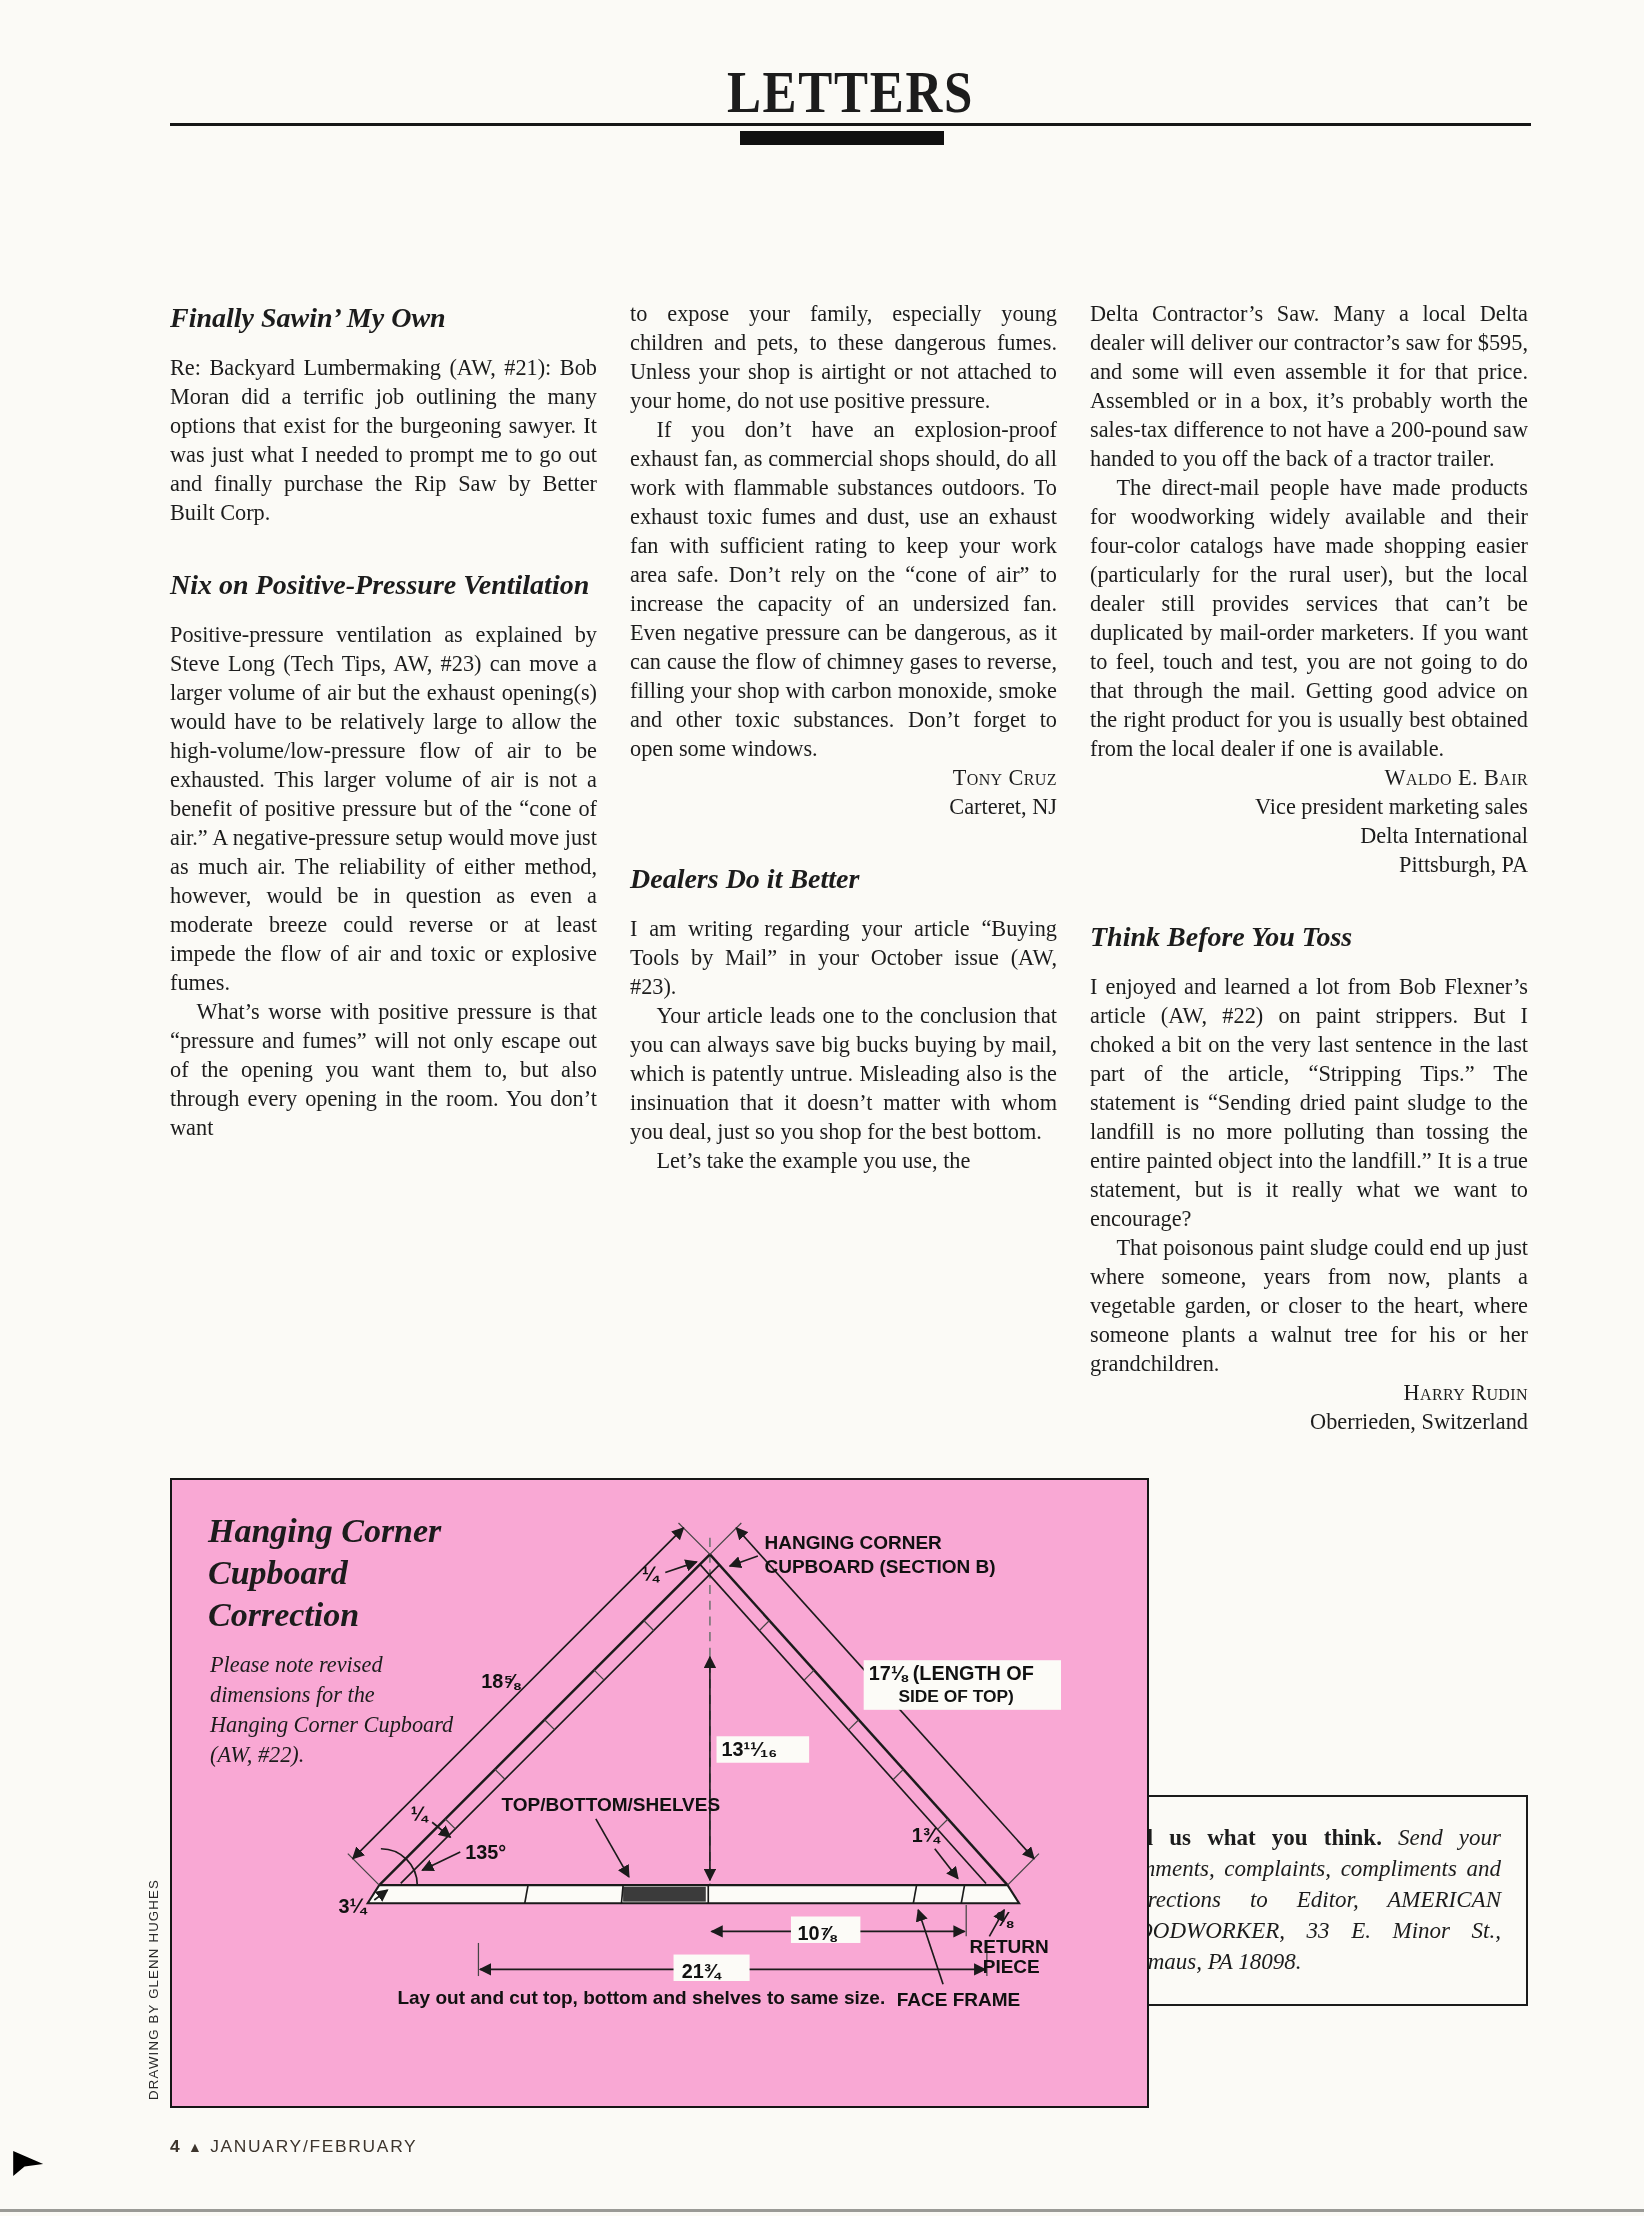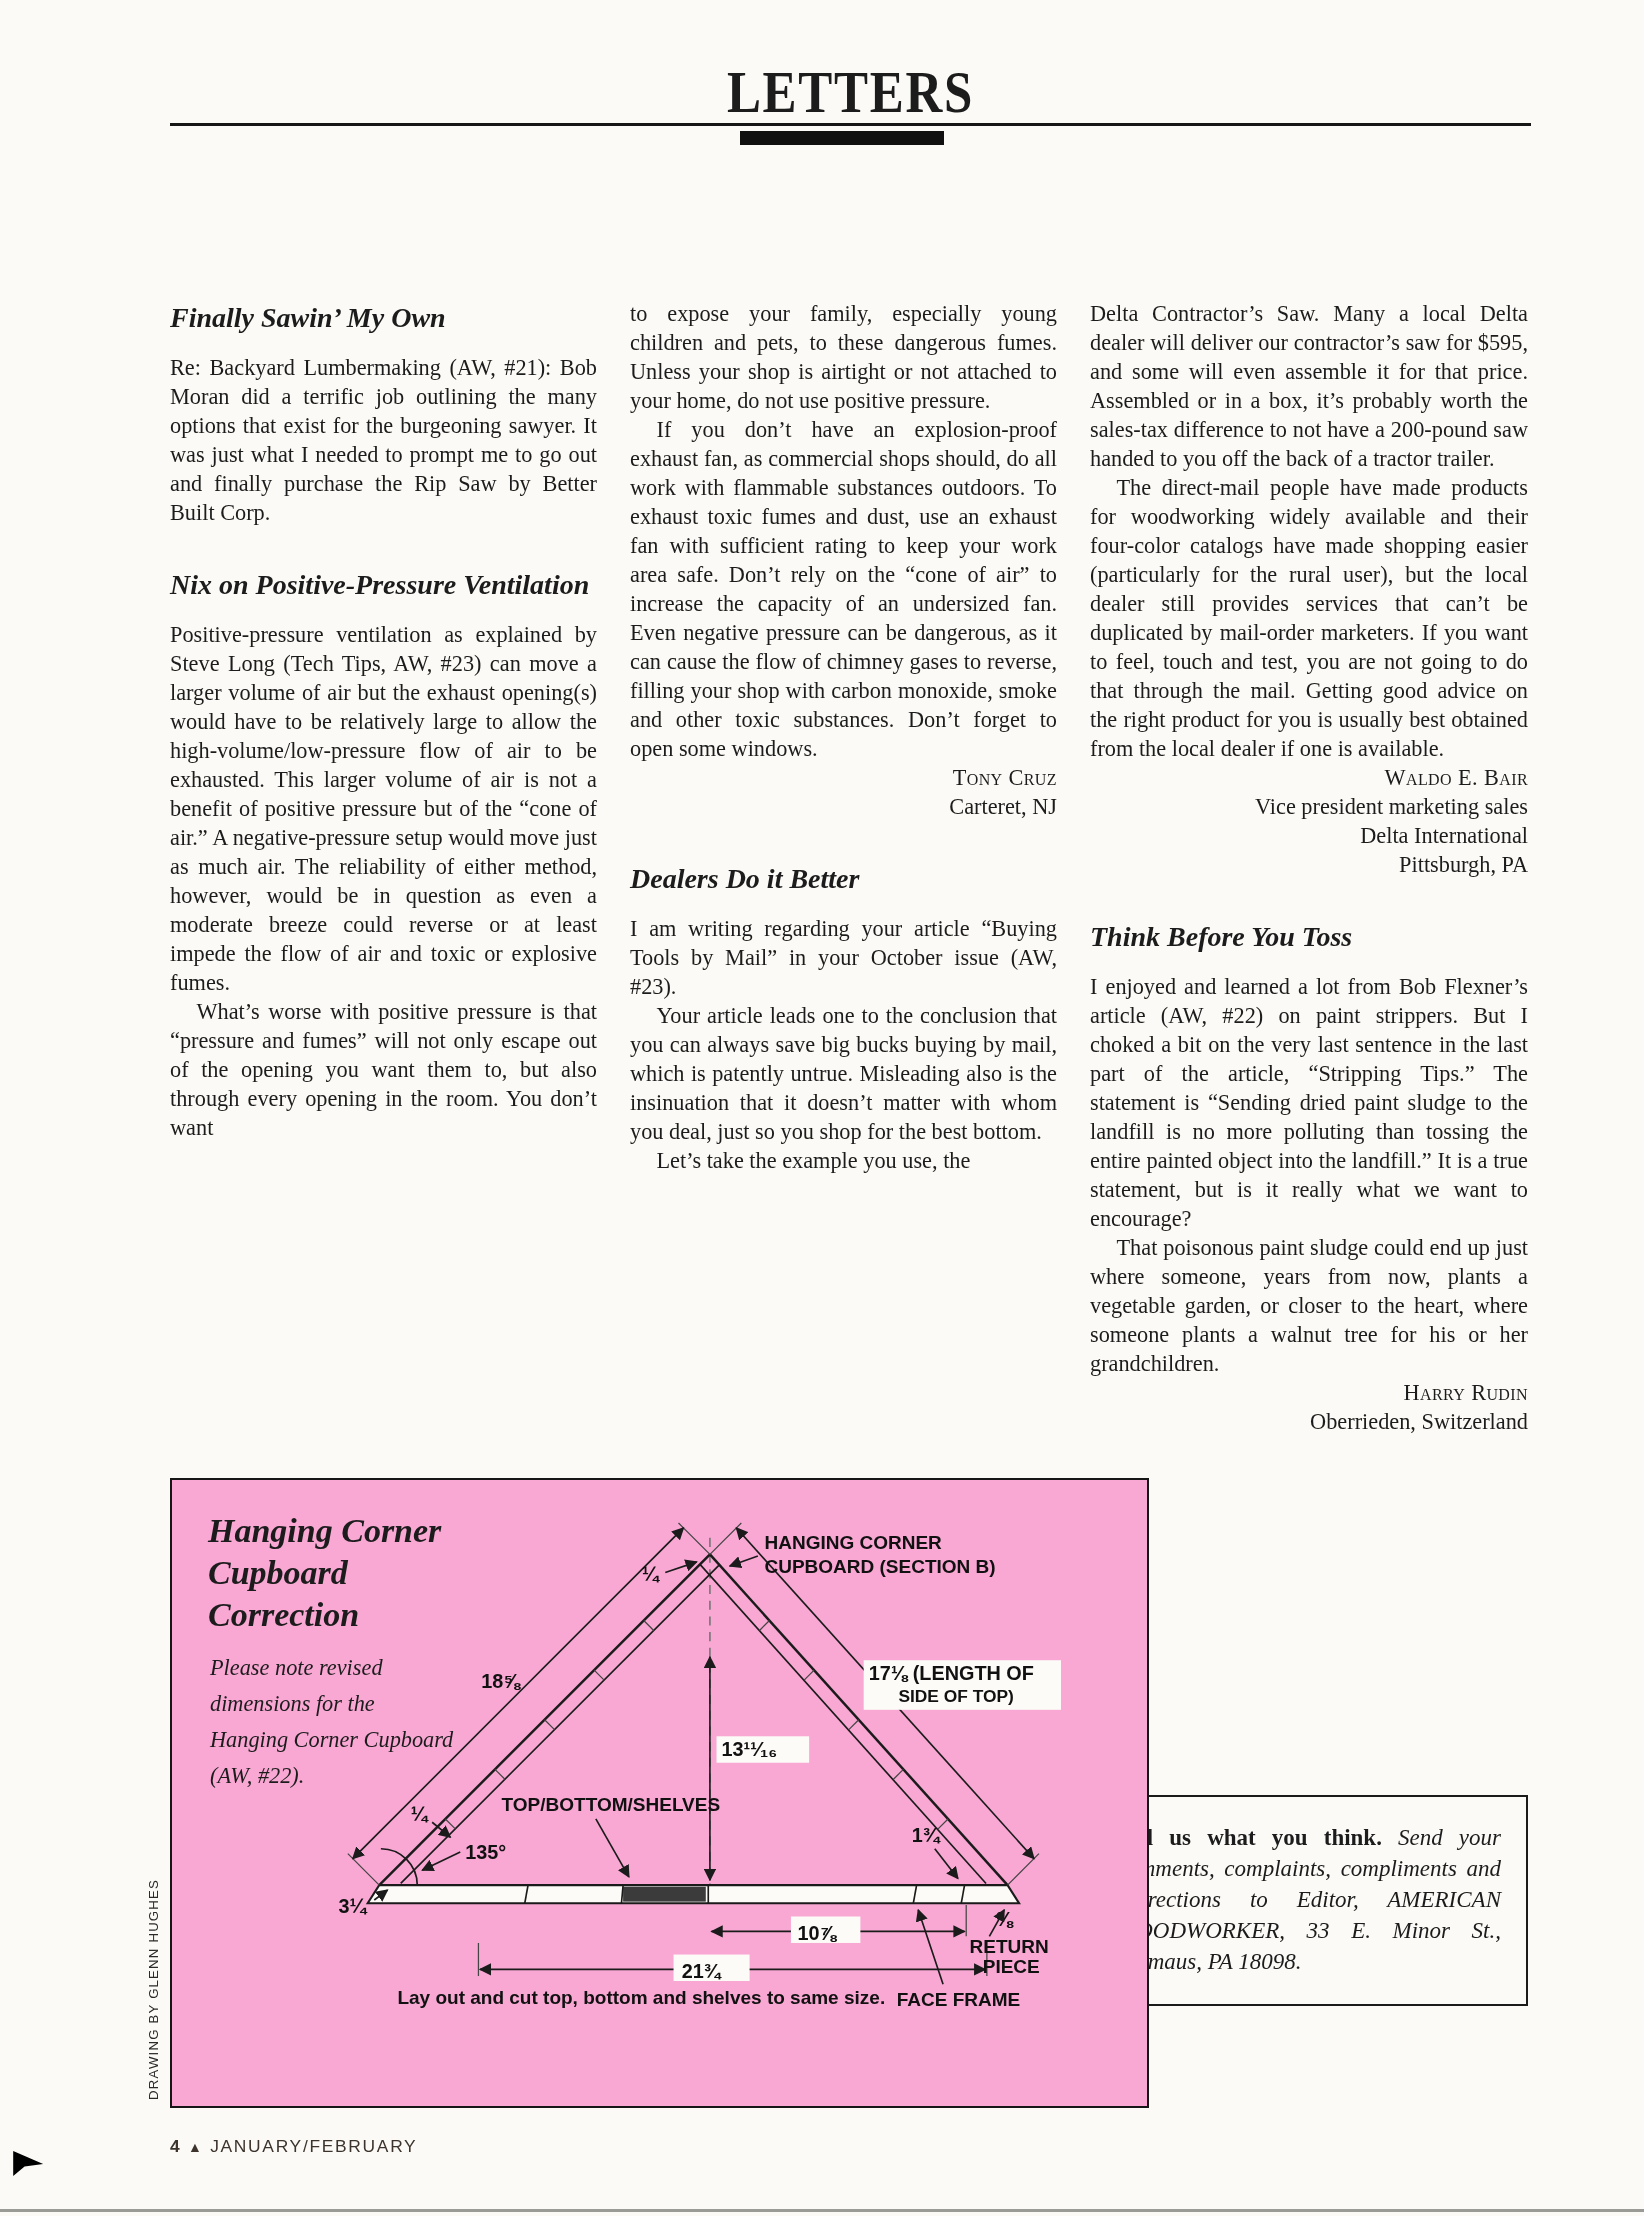--- a/index.html
+++ b/index.html
@@ -50,21 +50,21 @@
   .diagram {
     position:absolute; left:170px; top:1478px; width:979px; height:630px;
     border:2.5px solid #161616; background:#f9a8d4;
   }
   .diag-title {
     position:absolute; left:36px; top:30px;
     font-style:italic; font-weight:bold; font-size:34px; line-height:42px;
   }
   .diag-note {
     position:absolute; left:38px; top:170px; width:248px;
-    font-style:italic; font-size:22.3px; line-height:36px;
+    font-style:italic; font-size:22.3px; line-height:30px;
   }
   .diag-svg { position:absolute; left:0; top:0; }
   .dlab { font-family:"Liberation Sans", sans-serif; font-weight:bold; font-size:24px; fill:#111; }
   .dlab-sm { font-family:"Liberation Sans", sans-serif; font-weight:bold; font-size:21px; fill:#111; }
   .dcap { font-family:"Liberation Sans", sans-serif; font-weight:bold; font-size:23px; fill:#111; }
   .dln  { stroke:#1b1b1b; stroke-width:2; fill:none; }
   .dthick { stroke:#1b1b1b; stroke-width:3; fill:none; }
   .dthin { stroke:#444; stroke-width:1.5; fill:none; }
   .bg { fill:#fcfbf7; }
 

